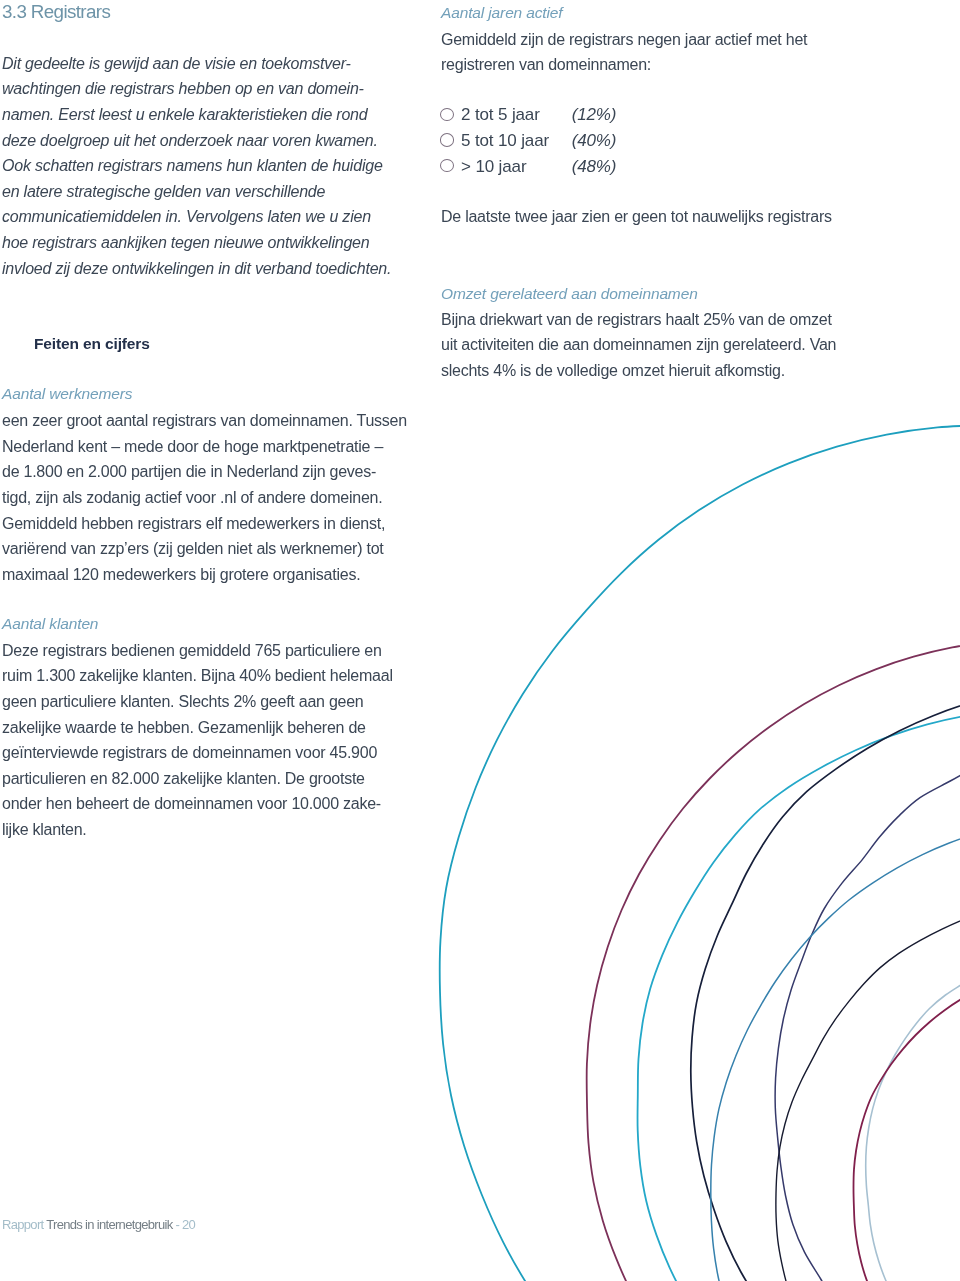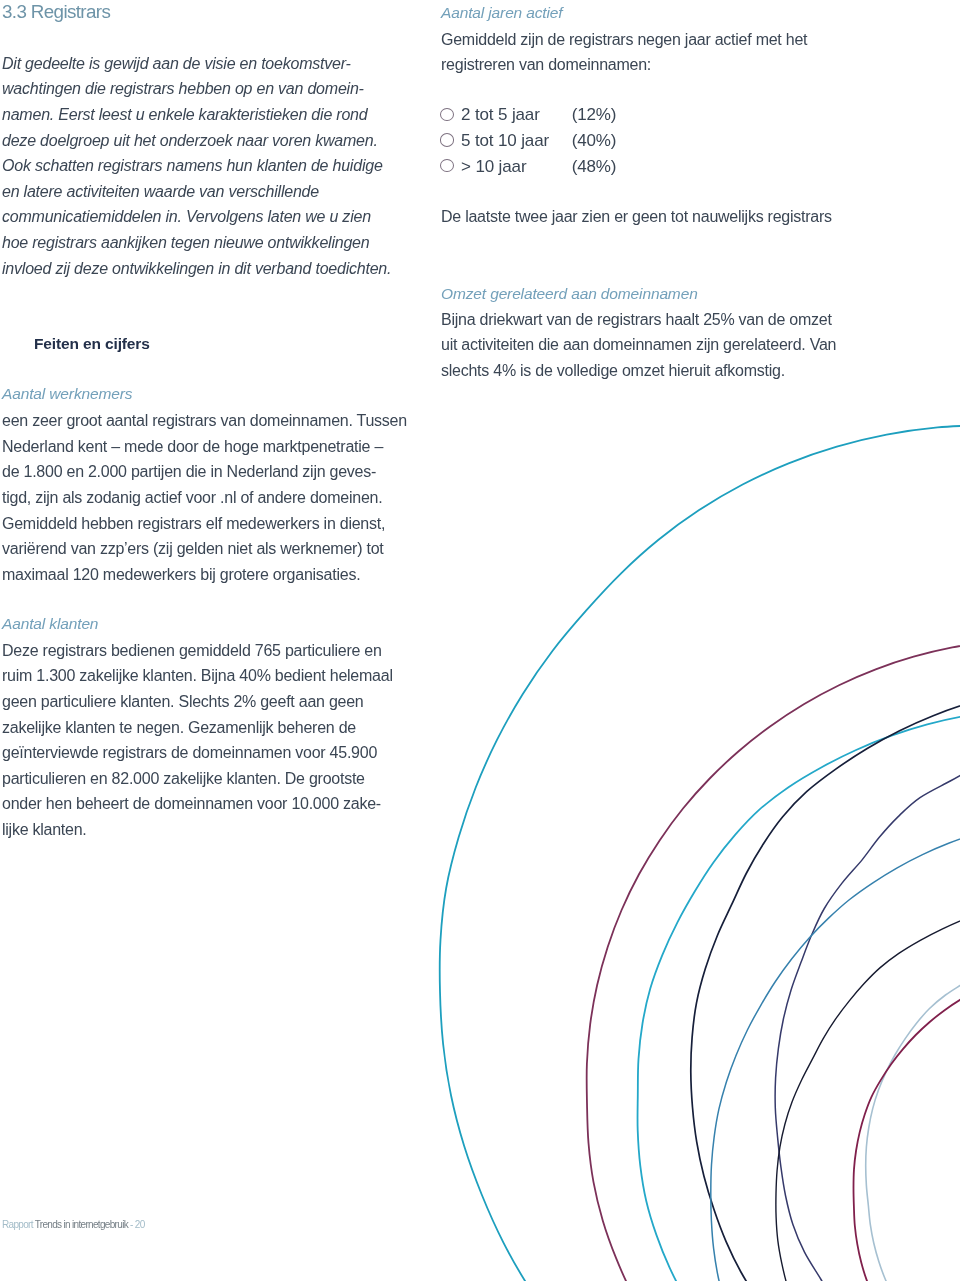--- a/index.html
+++ b/index.html
@@ -16,22 +16,22 @@
   .h-section{color:#6e94a8;font-size:18.8px;line-height:25.4px;font-weight:normal;letter-spacing:-0.62px;}
   .body-it{font-style:italic;color:#3b4654;font-size:16px;line-height:25.6px;letter-spacing:-0.22px;}
   .body{color:#3b4654;font-size:16px;line-height:25.6px;letter-spacing:-0.25px;}
   .h-bold{color:#23304a;font-size:15.5px;line-height:25.6px;font-weight:bold;letter-spacing:-0.135px;margin-left:32px;}
   .h-sub{color:#73a0ba;font-size:15.5px;line-height:25.6px;font-style:italic;letter-spacing:-0.135px;}
   ul.bullets{list-style:none;}
   ul.bullets li{position:relative;color:#3b4654;font-size:17px;line-height:25.8px;letter-spacing:-0.135px;
                 padding-left:20px;white-space:pre;}
   ul.bullets li .ring{position:absolute;left:-1.5px;top:5.6px;width:14px;height:13.2px;border-radius:50%;
                       border:1.15px solid #7d7180;box-sizing:border-box;}
-  ul.bullets li .val{position:absolute;left:130.7px;top:0;}
-  .footer{position:absolute;left:2px;top:1214.5px;font-size:10px;line-height:20px;z-index:2;white-space:pre;letter-spacing:-0.68px;}
+  ul.bullets li .val{position:absolute;left:130.7px;top:0;font-style:italic;}
+  .footer{position:absolute;left:2px;top:1214.5px;font-size:13px;line-height:20px;z-index:2;white-space:pre;letter-spacing:-0.68px;}
   .footer .a{color:#a4bdc9;}
   .footer .b{color:#757f86;}
   .footer .sp{color:transparent;}
 </style>
 </head>
 <body>
 
 <div id="page">
 
   <svg id="deco" viewBox="0 0 960 1281" width="960" height="1281" aria-hidden="true">
@@ -49,21 +49,21 @@
   <div class="col" id="left">
 
     <h2 class="h-section" style="position:absolute;left:0;top:-1.5px">3.3 Registrars</h2>
 
     <p class="body-it" style="position:absolute;left:0;top:50.8px">
         <span class="ln">Dit gedeelte is gewijd aan de visie en toekomstver-</span>
         <span class="ln">wachtingen die registrars hebben op en van domein-</span>
         <span class="ln">namen. Eerst leest u enkele karakteristieken die rond</span>
         <span class="ln">deze doelgroep uit het onderzoek naar voren kwamen.</span>
         <span class="ln">Ook schatten registrars namens hun klanten de huidige</span>
-        <span class="ln">en latere activiteiten waarde van verschillende</span>
+        <span class="ln">en latere strategische gelden van verschillende</span>
         <span class="ln">communicatiemiddelen in. Vervolgens laten we u zien</span>
         <span class="ln">hoe registrars aankijken tegen nieuwe ontwikkelingen</span>
         <span class="ln">invloed zij deze ontwikkelingen in dit verband toedichten.</span>
       </p>
 
     <h3 class="h-bold" style="position:absolute;left:0;top:330.8px">Feiten en cijfers</h3>
 
     <div class="blk" style="top:380.8px">
       <div class="h-sub" style="position:absolute;left:0;top:0">Aantal werknemers</div>
       <p class="body" style="position:absolute;left:0;top:27.5px">
@@ -76,21 +76,21 @@
           <span class="ln">maximaal 120 medewerkers bij grotere organisaties.</span>
         </p>
     </div>
 
     <div class="blk" style="top:610.8px">
       <div class="h-sub" style="position:absolute;left:0;top:0">Aantal klanten</div>
       <p class="body" style="position:absolute;left:0;top:27.0px">
           <span class="ln">Deze registrars bedienen gemiddeld 765 particuliere en</span>
           <span class="ln">ruim 1.300 zakelijke klanten. Bijna 40% bedient helemaal</span>
           <span class="ln">geen particuliere klanten. Slechts 2% geeft aan geen</span>
-          <span class="ln">zakelijke klanten te negen. Gezamenlijk beheren de</span>
+          <span class="ln">zakelijke waarde te hebben. Gezamenlijk beheren de</span>
           <span class="ln">geïnterviewde registrars de domeinnamen voor 45.900</span>
           <span class="ln">particulieren en 82.000 zakelijke klanten. De grootste</span>
           <span class="ln">onder hen beheert de domeinnamen voor 10.000 zake-</span>
           <span class="ln">lijke klanten.</span>
         </p>
     </div>
 
   </div>
 
   <div class="col" id="right">

